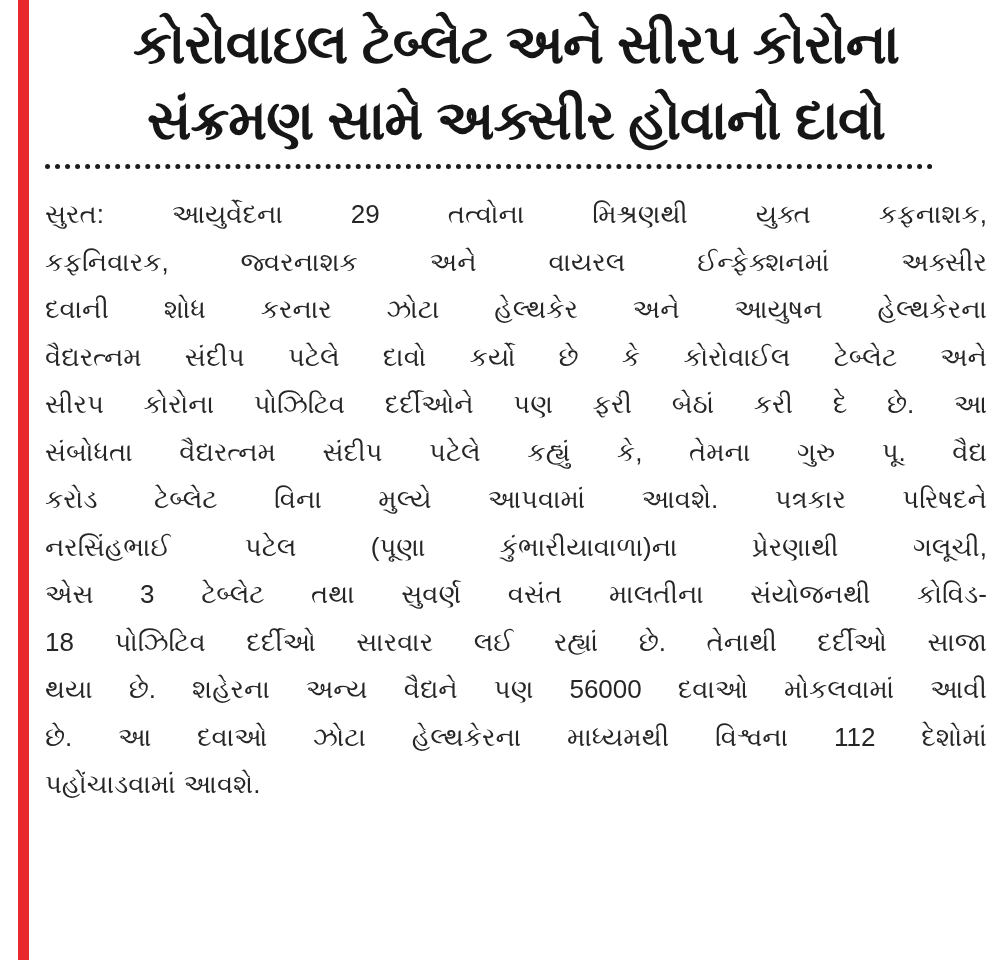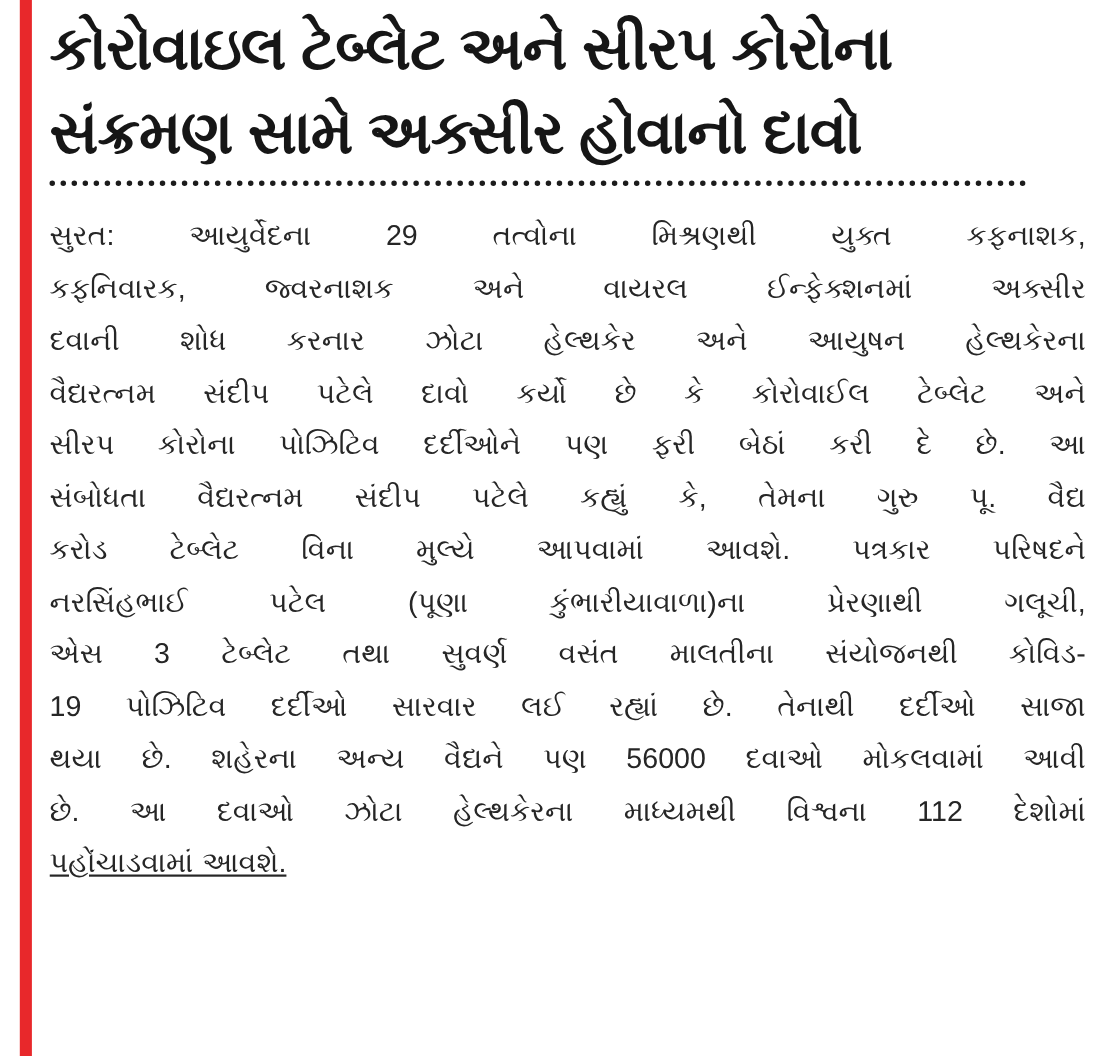--- a/index.html
+++ b/index.html
@@ -41,20 +41,21 @@
     padding-top: 6px;
     color: var(--headline);
     font-weight: 700;
     font-size: 55px;
     line-height: 76px;
     letter-spacing: -1px;
     white-space: nowrap;
   }
   .headline-line {
     height: 76px;
+    text-align: center;
   }
   .dotted-separator {
     margin-top: 6px;
     width: 888px; 
     height: 0;
     border-bottom: 5px dotted var(--sep);
   }
   .article-body {
     margin-top: 22px;
     color: var(--body-text);
@@ -66,21 +67,20 @@
     height: 47.5px;
     text-align: justify;
     text-align-last: justify;
     word-spacing: 1px;
     white-space: nowrap;
     overflow: hidden;
   }
   .body-line.last {
     text-align: left;
     text-align-last: left;
-    text-decoration: underline;
   }
 </style>
 </head>
 <body>
 
 <div class="page">
 
   <div class="accent-bar"></div>
 
   <div class="content">
@@ -95,20 +95,20 @@
     <div class="article-body">
       <div class="body-line">સુરત: આયુર્વેદના 29 તત્વોના મિશ્રણથી યુક્ત કફનાશક,</div>
       <div class="body-line">કફનિવારક, જ્વરનાશક અને વાયરલ ઈન્ફેક્શનમાં અક્સીર</div>
       <div class="body-line">દવાની શોધ કરનાર ઝોટા હેલ્થકેર અને આયુષન હેલ્થકેરના</div>
       <div class="body-line">વૈદ્યરત્નમ સંદીપ પટેલે દાવો કર્યો છે કે કોરોવાઈલ ટેબ્લેટ અને</div>
       <div class="body-line">સીરપ કોરોના પોઝિટિવ દર્દીઓને પણ ફરી બેઠાં કરી દે છે. આ</div>
       <div class="body-line">સંબોધતા વૈદ્યરત્નમ સંદીપ પટેલે કહ્યું કે, તેમના ગુરુ પૂ. વૈદ્ય</div>
       <div class="body-line">કરોડ ટેબ્લેટ વિના મુલ્યે આપવામાં આવશે. પત્રકાર પરિષદને</div>
       <div class="body-line">નરસિંહભાઈ પટેલ (પૂણા કુંભારીયાવાળા)ના પ્રેરણાથી ગલૂચી,</div>
       <div class="body-line">એસ 3 ટેબ્લેટ તથા સુવર્ણ વસંત માલતીના સંયોજનથી કોવિડ-</div>
-      <div class="body-line">19 પોઝિટિવ દર્દીઓ સારવાર લઈ રહ્યાં છે. તેનાથી દર્દીઓ સાજા</div>
+      <div class="body-line">18 પોઝિટિવ દર્દીઓ સારવાર લઈ રહ્યાં છે. તેનાથી દર્દીઓ સાજા</div>
       <div class="body-line">થયા છે. શહેરના અન્ય વૈદ્યને પણ 56000 દવાઓ મોકલવામાં આવી</div>
       <div class="body-line">છે. આ દવાઓ ઝોટા હેલ્થકેરના માધ્યમથી વિશ્વના 112 દેશોમાં</div>
       <div class="body-line last">પહોંચાડવામાં આવશે.</div>
     </div>
 
   </div>
 </div>
 
 </body></html>

